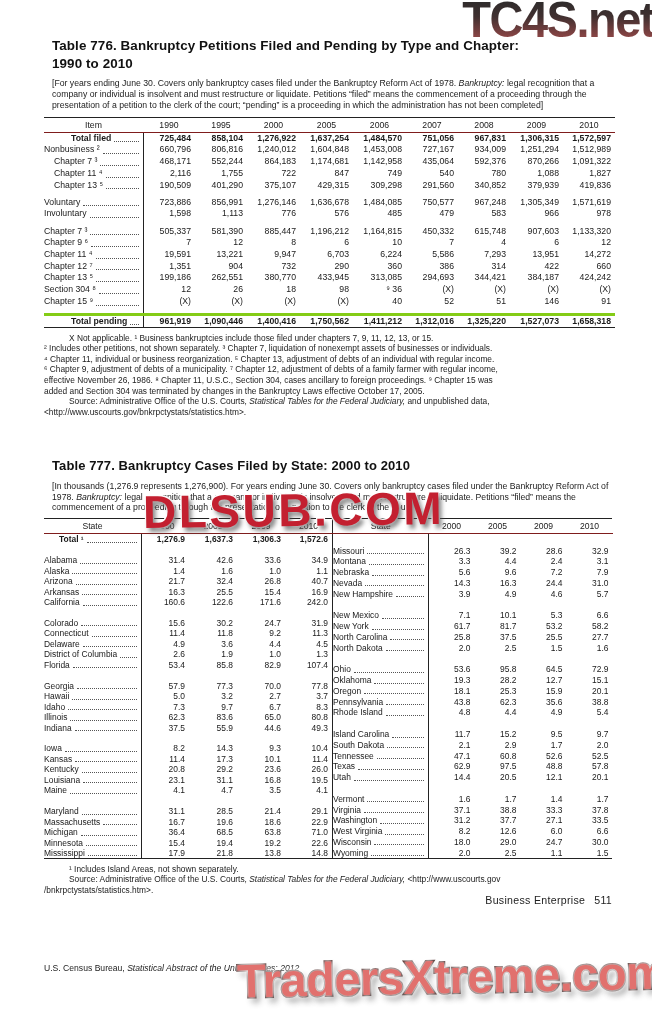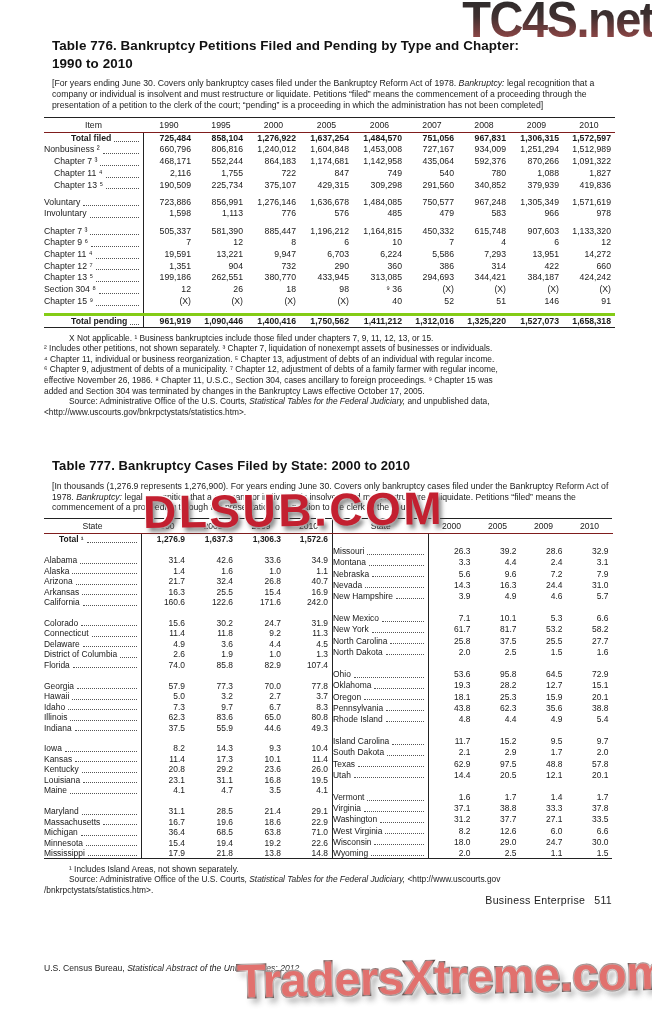--- a/index.html
+++ b/index.html
@@ -181,21 +181,21 @@
             <td class="num">1,827</td>
           </tr>
           <tr>
             <td class="lbl">
               <div class="lab ind1">
                 <span class="lt">Chapter 13 ⁵</span>
                 <span class="leader"></span>
               </div>
             </td>
             <td class="num">190,509</td>
-            <td class="num">225,734</td>
+            <td class="num">401,290</td>
             <td class="num">375,107</td>
             <td class="num">429,315</td>
             <td class="num">309,298</td>
             <td class="num">291,560</td>
             <td class="num">340,852</td>
             <td class="num">379,939</td>
             <td class="num">419,836</td>
           </tr>
           <tr class="sp ">
             <td class="lbl">
@@ -552,21 +552,21 @@
                 <td class="num">1.0</td>
                 <td class="num">1.3</td>
               </tr>
               <tr>
                 <td class="lbl">
                   <div class="lab">
                     <span class="lt">Florida</span>
                     <span class="leader"></span>
                   </div>
                 </td>
-                <td class="num">74.0</td>
+                <td class="num">53.4</td>
                 <td class="num">85.8</td>
                 <td class="num">82.9</td>
                 <td class="num">107.4</td>
               </tr>
               <tr>
                 <td class="lbl">
                   <div class="lab">
                     <span class="lt"></span>
                   </div>
                 </td>
@@ -1029,20 +1029,32 @@
                   </div>
                 </td>
                 <td class="num">2.1</td>
                 <td class="num">2.9</td>
                 <td class="num">1.7</td>
                 <td class="num">2.0</td>
               </tr>
               <tr>
                 <td class="lbl">
                   <div class="lab">
+                    <span class="lt">Tennessee</span>
+                    <span class="leader"></span>
+                  </div>
+                </td>
+                <td class="num">47.1</td>
+                <td class="num">60.8</td>
+                <td class="num">52.6</td>
+                <td class="num">52.5</td>
+              </tr>
+              <tr>
+                <td class="lbl">
+                  <div class="lab">
                     <span class="lt">Texas</span>
                     <span class="leader"></span>
                   </div>
                 </td>
                 <td class="num">62.9</td>
                 <td class="num">97.5</td>
                 <td class="num">48.8</td>
                 <td class="num">57.8</td>
               </tr>
               <tr>

